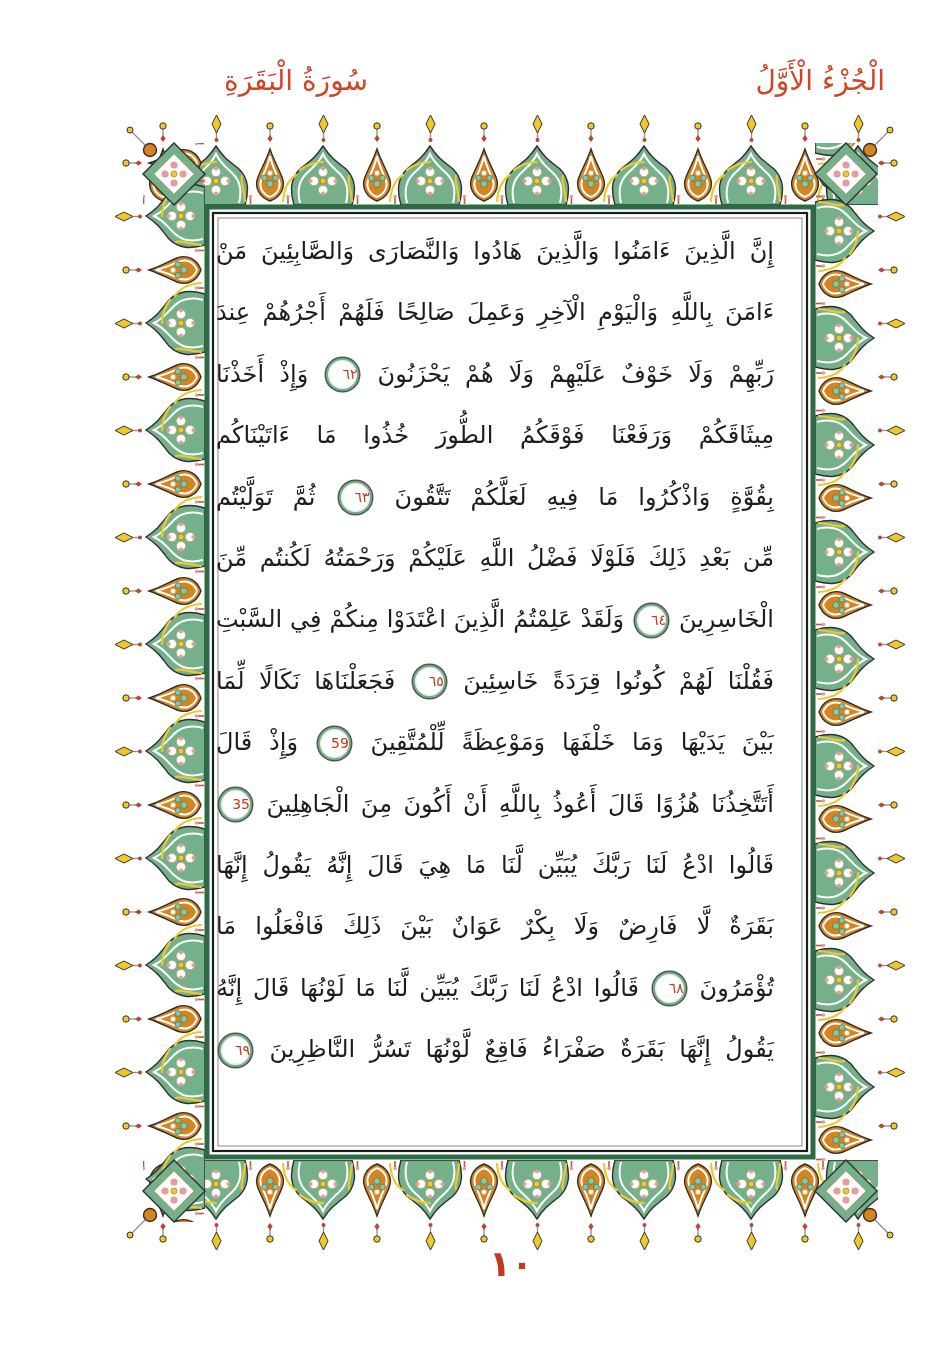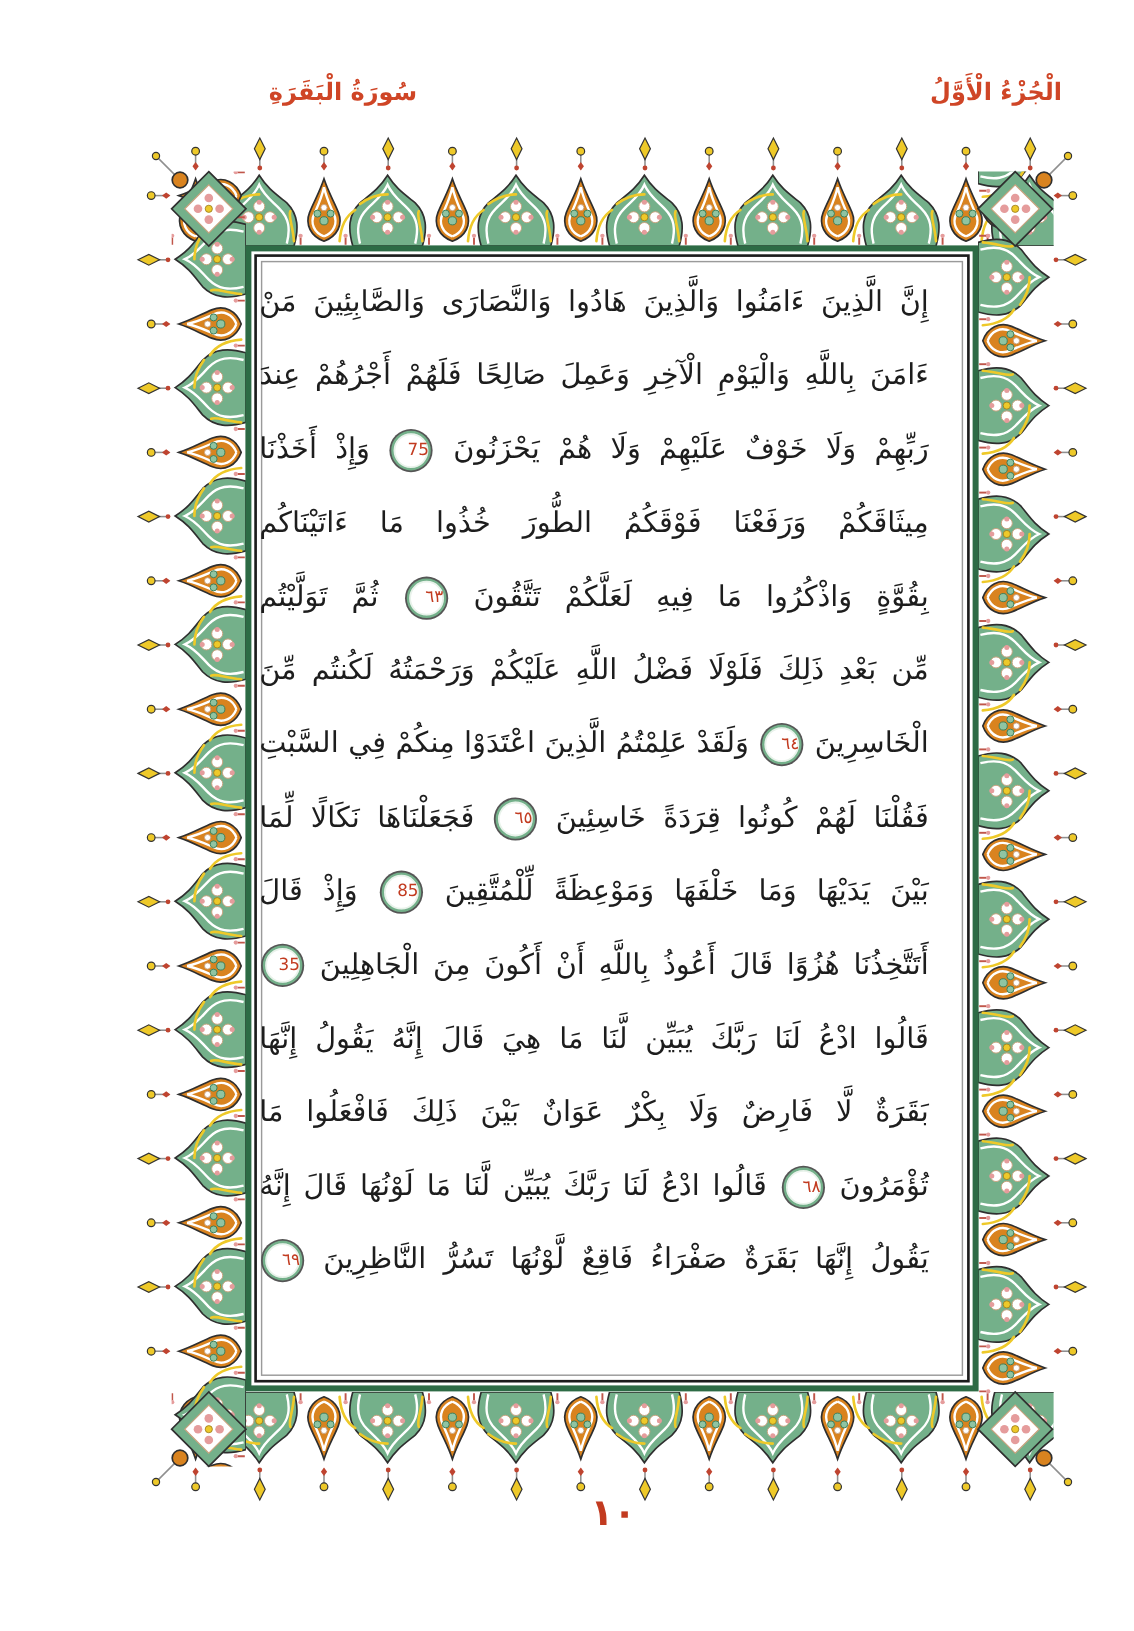--- a/index.html
+++ b/index.html
@@ -6,21 +6,21 @@
   body{
     position:relative;
     width:945px;height:1359px;
     overflow:hidden;
     font-family:"DejaVu Sans",sans-serif;
   }
   
   .hdr{
     position:absolute;top:64px;
     direction:rtl;
-    font-size:20px;font-weight:bold;
+    font-size:28px;font-weight:normal;
     color:var(--header-red,#cf4526);
     white-space:nowrap;
   }
   .hdr-right{right:60px;text-align:center;}
   .hdr-left{left:224px;}
   
   #border-svg{position:absolute;left:0;top:0;}
   .o-green{fill:var(--ornament-green,#74b08a);stroke:#2f2f2f;stroke-width:1.4;}
   .o-green-in{fill:none;stroke:#ffffff;stroke-width:2;}
   .o-orange{fill:var(--ornament-orange,#d9831f);stroke:#2f2f2f;stroke-width:1.4;}
@@ -63,21 +63,21 @@
     color:var(--marker-red,#c23b20);
     font-size:14px;line-height:29px;
     text-align:center;
     vertical-align:middle;
     margin:0 3px;
   }
   
   .pagenum{
     position:absolute;top:1243px;left:451px;width:120px;
     text-align:center;
-    font-size:31px;font-weight:bold;
+    font-size:36px;font-weight:bold;
     color:var(--marker-red,#c23b20);
   }
 </style>
 </head>
 <body>
 
 <div class="hdr hdr-right">الْجُزْءُ الْأَوَّلُ</div>
 <div class="hdr hdr-left">سُورَةُ الْبَقَرَةِ</div>
 
 <svg id="border-svg" width="945" height="1359" viewBox="0 0 945 1359" xmlns="http://www.w3.org/2000/svg">
@@ -276,27 +276,27 @@
       <use href="#pin-a" transform="translate(143,1072.5) rotate(-90)"></use>
       <use href="#pin-a" transform="translate(877,1072.5) rotate(90)"></use>
       <use href="#pin-b" transform="translate(143,1126) rotate(-90)"></use>
       <use href="#pin-b" transform="translate(877,1126) rotate(90)"></use>
     </g>
 </svg>
 
 <div class="quran-text">
     <div class="qline"><span>إِنَّ الَّذِينَ ءَامَنُوا وَالَّذِينَ هَادُوا وَالنَّصَارَى وَالصَّابِئِينَ مَنْ</span> </div>
     <div class="qline"><span>ءَامَنَ بِاللَّهِ وَالْيَوْمِ الْآخِرِ وَعَمِلَ صَالِحًا فَلَهُمْ أَجْرُهُمْ عِندَ</span> </div>
-    <div class="qline"><span>رَبِّهِمْ وَلَا خَوْفٌ عَلَيْهِمْ وَلَا هُمْ يَحْزَنُونَ</span> <span class="vmark">75</span> <span>وَإِذْ أَخَذْنَا</span> </div>
+    <div class="qline"><span>رَبِّهِمْ وَلَا خَوْفٌ عَلَيْهِمْ وَلَا هُمْ يَحْزَنُونَ</span> <span class="vmark">٦٢</span> <span>وَإِذْ أَخَذْنَا</span> </div>
     <div class="qline"><span>مِيثَاقَكُمْ وَرَفَعْنَا فَوْقَكُمُ الطُّورَ خُذُوا مَا ءَاتَيْنَاكُم</span> </div>
     <div class="qline"><span>بِقُوَّةٍ وَاذْكُرُوا مَا فِيهِ لَعَلَّكُمْ تَتَّقُونَ</span> <span class="vmark">٦٣</span> <span>ثُمَّ تَوَلَّيْتُم</span> </div>
     <div class="qline"><span>مِّن بَعْدِ ذَلِكَ فَلَوْلَا فَضْلُ اللَّهِ عَلَيْكُمْ وَرَحْمَتُهُ لَكُنتُم مِّنَ</span> </div>
     <div class="qline"><span>الْخَاسِرِينَ</span> <span class="vmark">٦٤</span> <span>وَلَقَدْ عَلِمْتُمُ الَّذِينَ اعْتَدَوْا مِنكُمْ فِي السَّبْتِ</span> </div>
     <div class="qline"><span>فَقُلْنَا لَهُمْ كُونُوا قِرَدَةً خَاسِئِينَ</span> <span class="vmark">٦٥</span> <span>فَجَعَلْنَاهَا نَكَالًا لِّمَا</span> </div>
-    <div class="qline"><span>بَيْنَ يَدَيْهَا وَمَا خَلْفَهَا وَمَوْعِظَةً لِّلْمُتَّقِينَ</span> <span class="vmark">85</span> <span>وَإِذْ قَالَ</span> </div>
+    <div class="qline"><span>بَيْنَ يَدَيْهَا وَمَا خَلْفَهَا وَمَوْعِظَةً لِّلْمُتَّقِينَ</span> <span class="vmark">59</span> <span>وَإِذْ قَالَ</span> </div>
     <div class="qline"><span>أَتَتَّخِذُنَا هُزُوًا قَالَ أَعُوذُ بِاللَّهِ أَنْ أَكُونَ مِنَ الْجَاهِلِينَ</span> <span class="vmark">35</span> </div>
     <div class="qline"><span>قَالُوا ادْعُ لَنَا رَبَّكَ يُبَيِّن لَّنَا مَا هِيَ قَالَ إِنَّهُ يَقُولُ إِنَّهَا</span> </div>
     <div class="qline"><span>بَقَرَةٌ لَّا فَارِضٌ وَلَا بِكْرٌ عَوَانٌ بَيْنَ ذَلِكَ فَافْعَلُوا مَا</span> </div>
     <div class="qline"><span>تُؤْمَرُونَ</span> <span class="vmark">٦٨</span> <span>قَالُوا ادْعُ لَنَا رَبَّكَ يُبَيِّن لَّنَا مَا لَوْنُهَا قَالَ إِنَّهُ</span> </div>
     <div class="qline"><span>يَقُولُ إِنَّهَا بَقَرَةٌ صَفْرَاءُ فَاقِعٌ لَّوْنُهَا تَسُرُّ النَّاظِرِينَ</span> <span class="vmark">٦٩</span> </div>
   </div>
 
 <div class="pagenum">١٠</div>
 
 </body></html>

